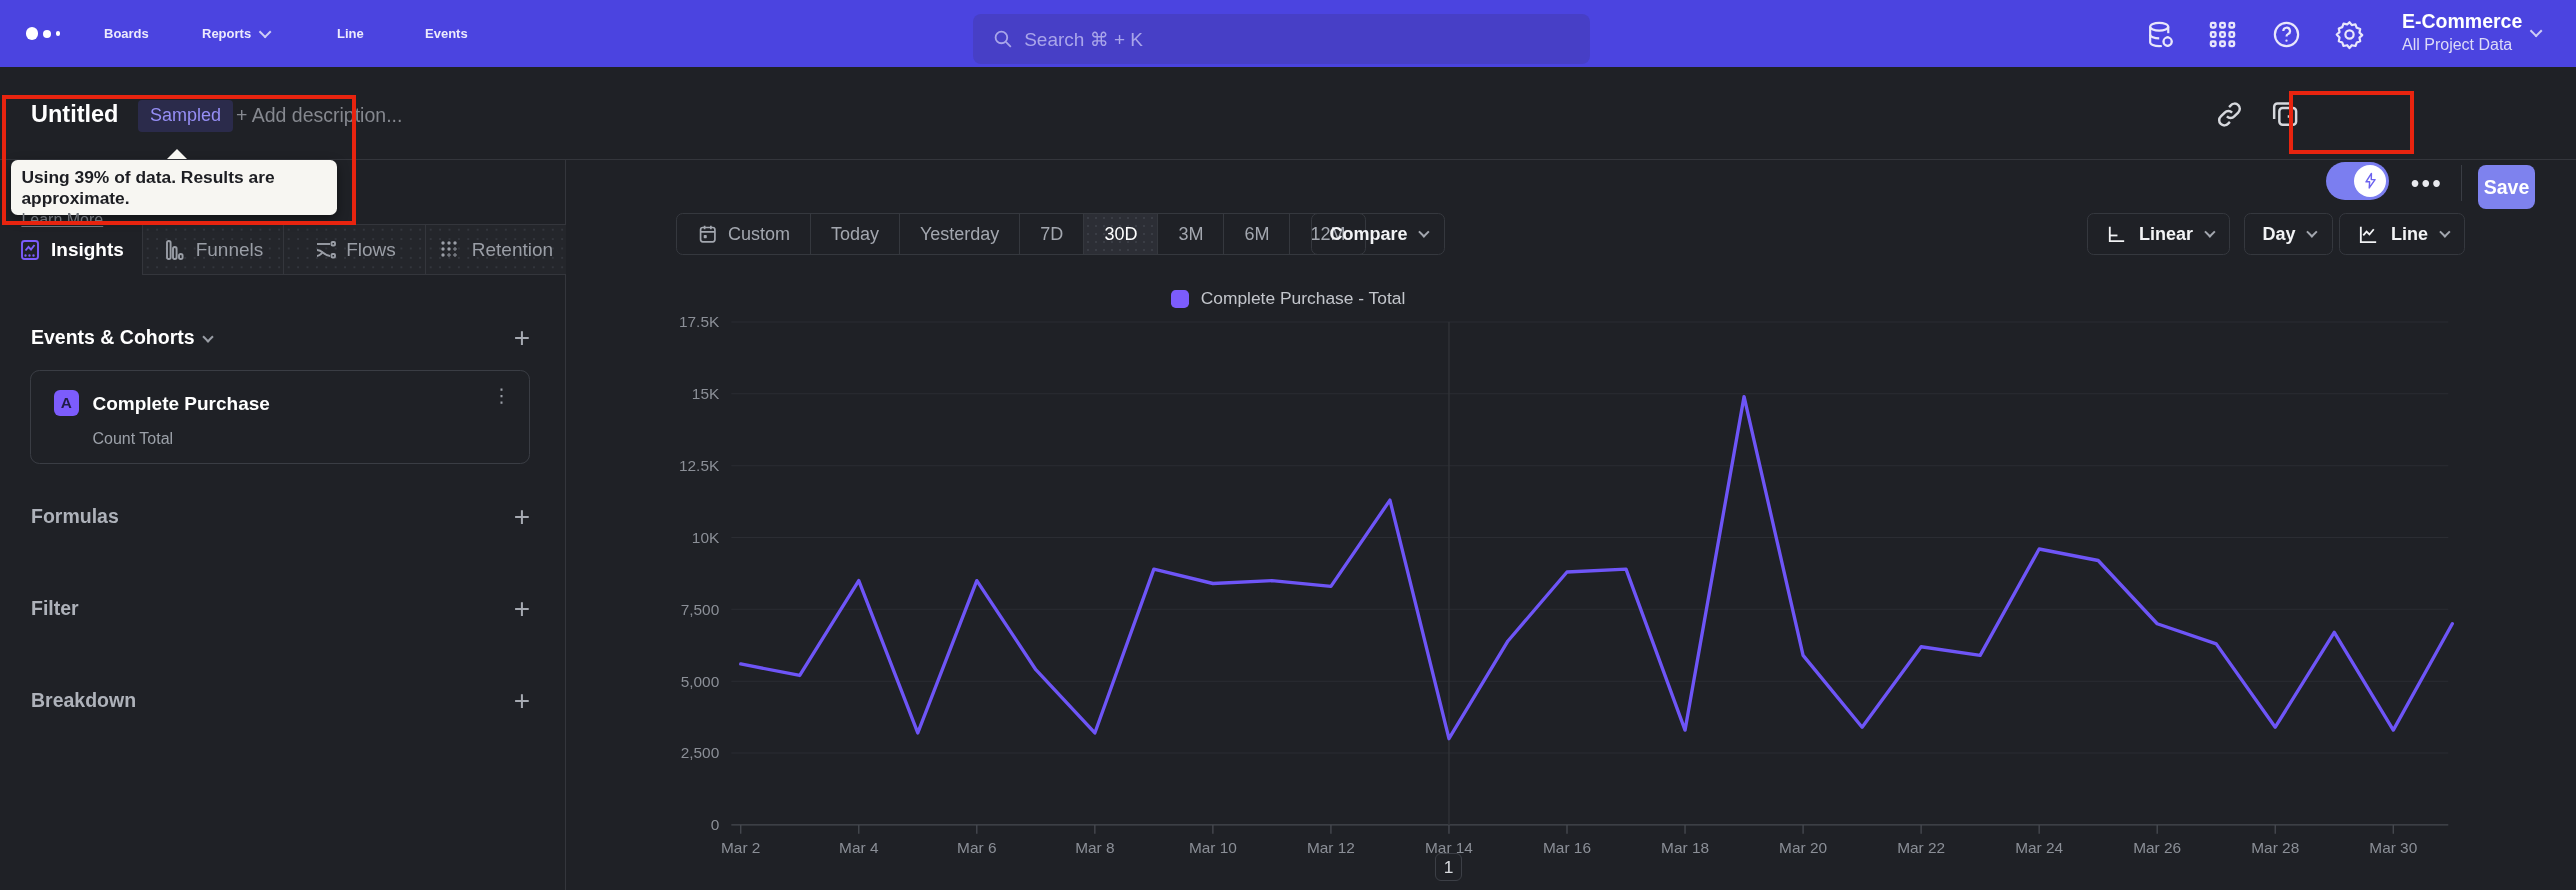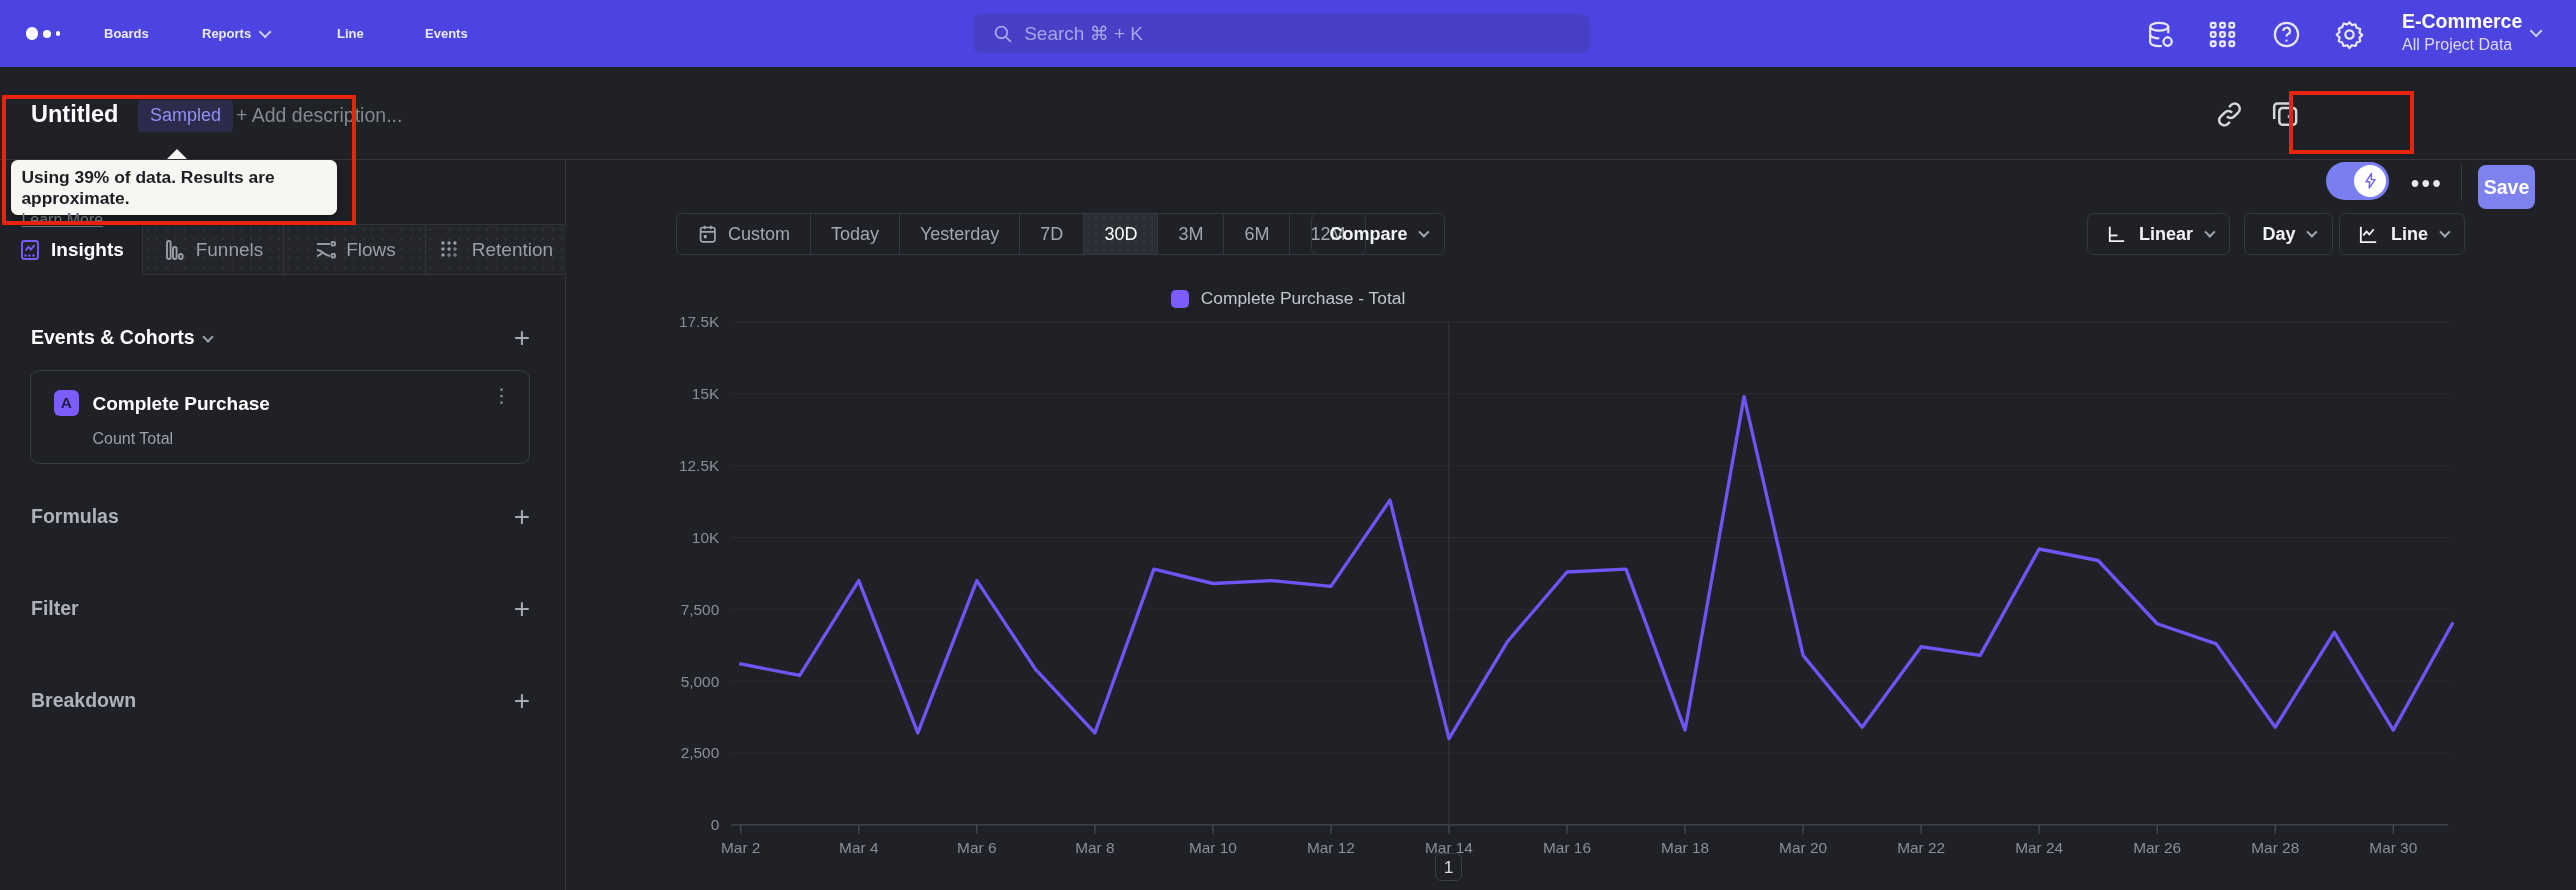--- a/index.html
+++ b/index.html
@@ -7,21 +7,21 @@
   .page { position:relative; width:2576px; height:890px; background:#1f2126; }
 
   
   .topnav { position:absolute; left:0; top:0; width:2576px; height:67px; background:#4b44e0; display:flex; align-items:center; }
   .logo { position:absolute; left:25.5px; top:0; height:67px; display:flex; align-items:center; gap:4.7px; }
   .logo .d1{ width:12.7px;height:12.7px;border-radius:50%;background:#fff; }
   .logo .d2{ width:8px;height:8px;border-radius:50%;background:#fff; }
   .logo .d3{ width:4.7px;height:4.7px;border-radius:50%;background:#fff; }
   .navitem { position:absolute; top:0; height:67px; display:flex; align-items:center; gap:8px; color:#eceafc; font-size:13px; font-weight:600; cursor:pointer;justify-content:flex-end; }
   .chev { width:9.4px; height:9.4px; border-right:2px solid #cfcdf5; border-bottom:2px solid #cfcdf5; transform:rotate(45deg) translateY(-2px); display:inline-block; }
-  .searchbar { position:absolute; left:973px; top:14px; width:617px; height:39px; background:#473fc6; border-radius:8px; display:flex; align-items:center; padding-left:19px; gap:10.7px; }
+  .searchbar { position:absolute; left:973px; top:14px; width:617px; height:50px; background:#473fc6; border-radius:8px; display:flex; align-items:center; padding-left:19px; gap:10.7px; }
   .searchbar .ph { color:#a9a5ea; font-size:19px; }
   .nav-ico { position:absolute; top:19px; width:31px; height:31px; color:#e9e7fb; }
   .nav-ico svg { width:31px; height:31px; display:block; }
   .project { position:absolute; left:2402px; top:10px; color:#fff; cursor:pointer; }
   .project .pn { font-size:19.5px; font-weight:700; }
   .project .ps { font-size:16px; color:#dddbf8; margin-top:2.7px; }
   .proj-chev { position:absolute; left:2530px; top:28px; }
 
   
   .titlebar { position:absolute; left:0; top:67px; width:2576px; height:93px; background:#1f2126; border-bottom:1.3px solid #34363c; }

